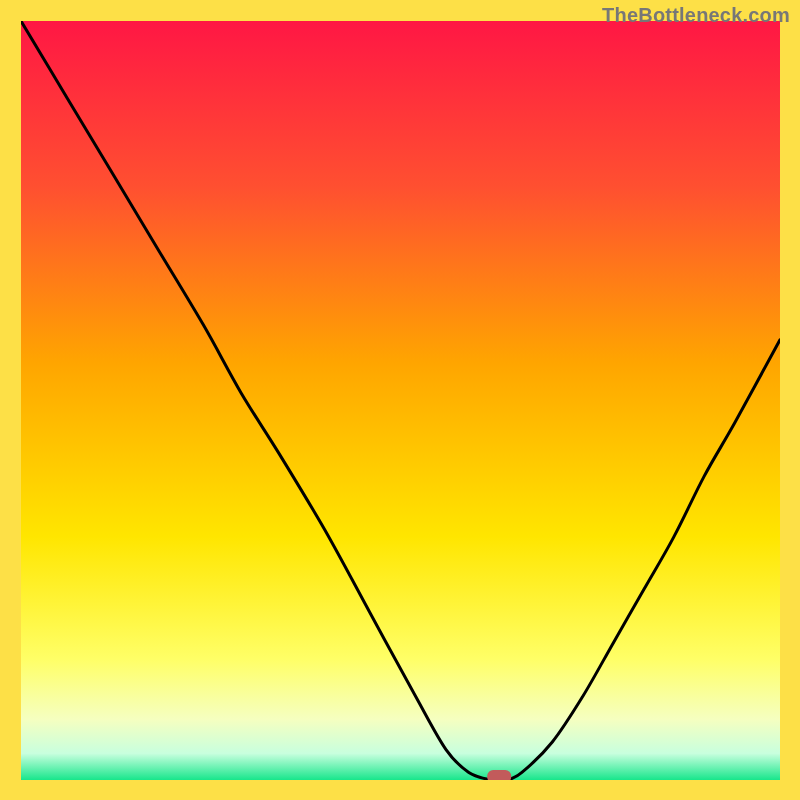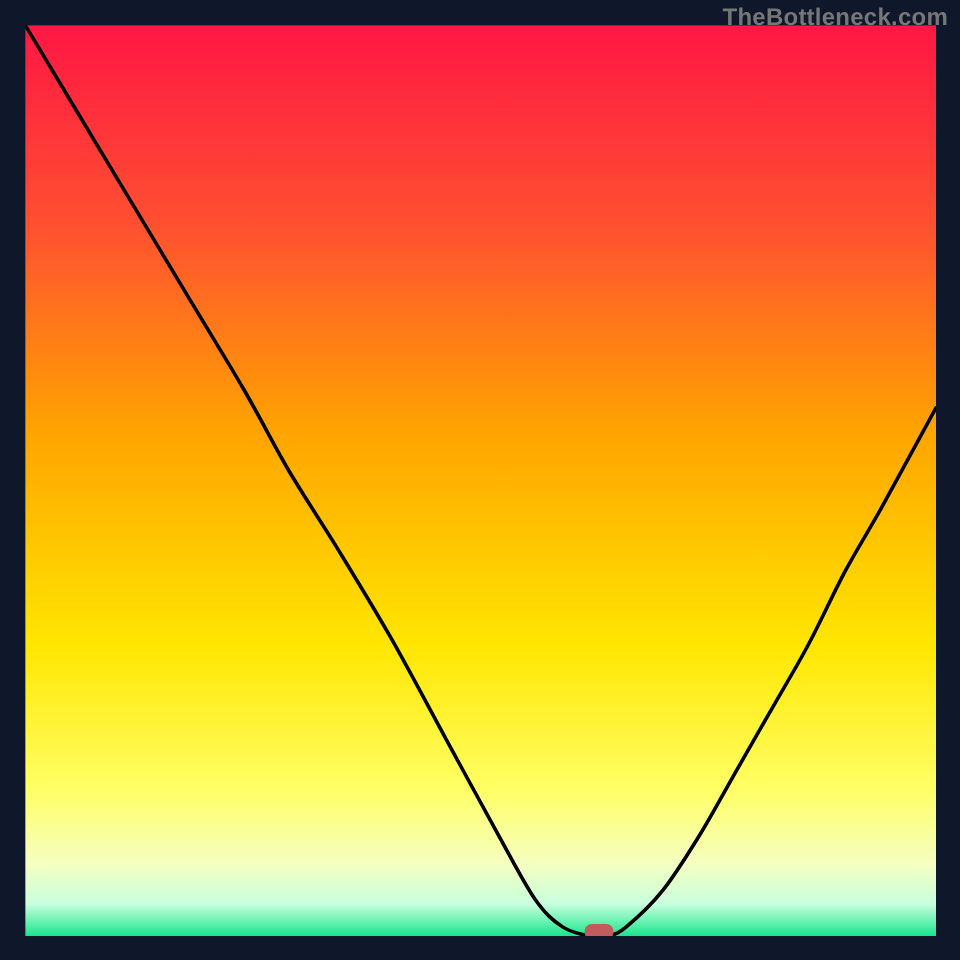--- a/index.html
+++ b/index.html
@@ -7,21 +7,21 @@
     padding: 0;
     width: 800px;
     height: 800px;
     background: #000;
     overflow: hidden;
   }
   .outer {
     position: relative;
     width: 800px;
     height: 800px;
-    background: #0f172a;
+    background: #fde047;
   }
   .watermark {
     position: absolute;
     top: 4px;
     right: 10px;
     font-family: Arial, Helvetica, sans-serif;
     font-weight: bold;
     font-size: 20px;
     color: #777;
     letter-spacing: 0.2px;

